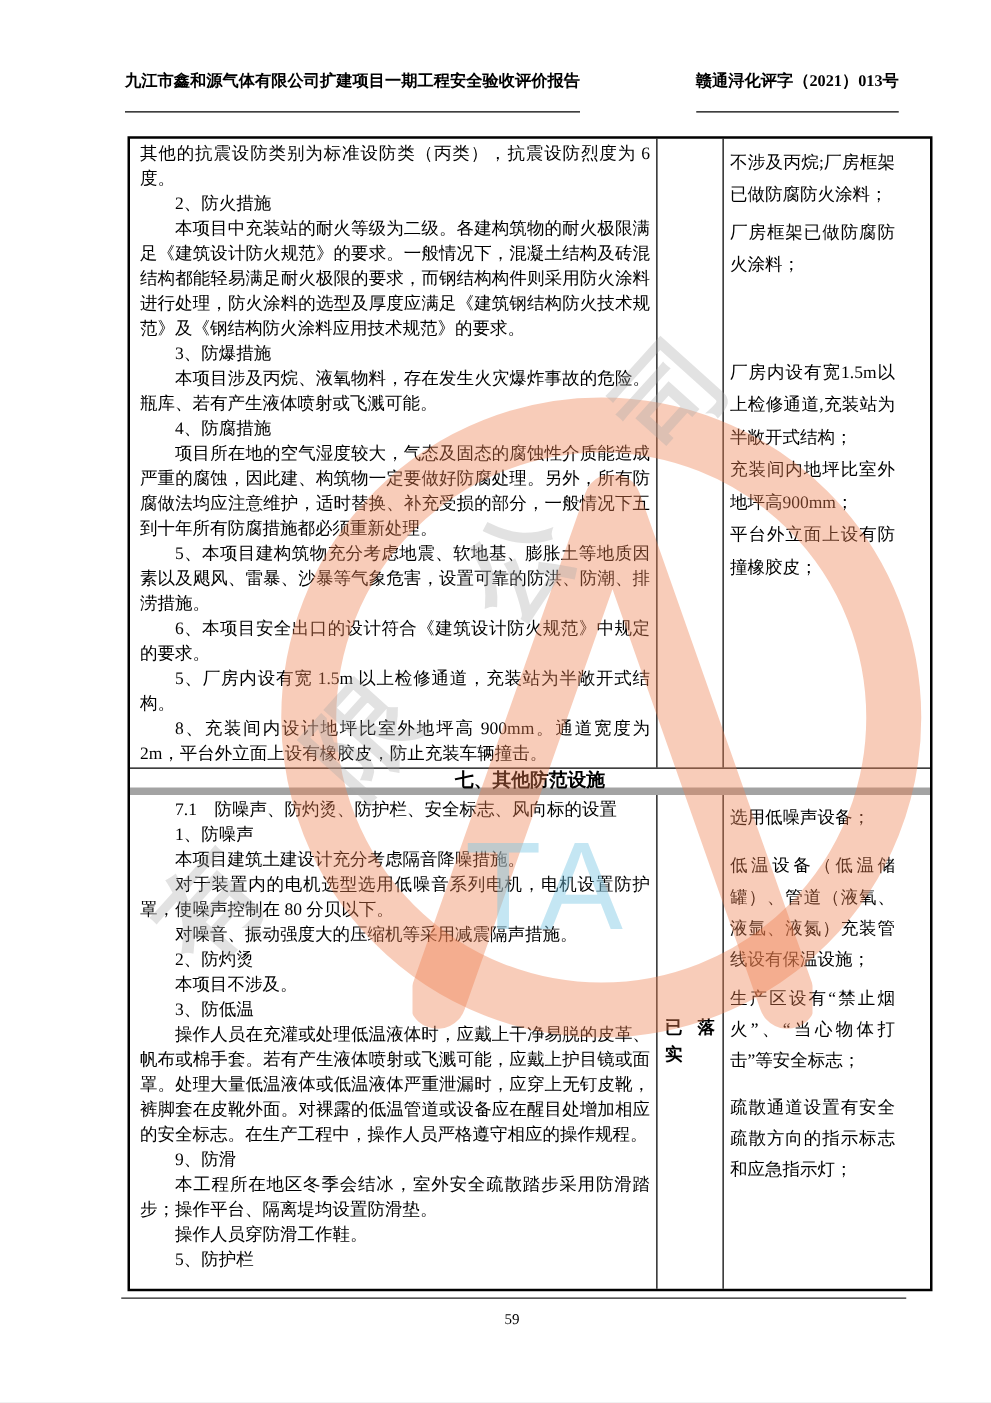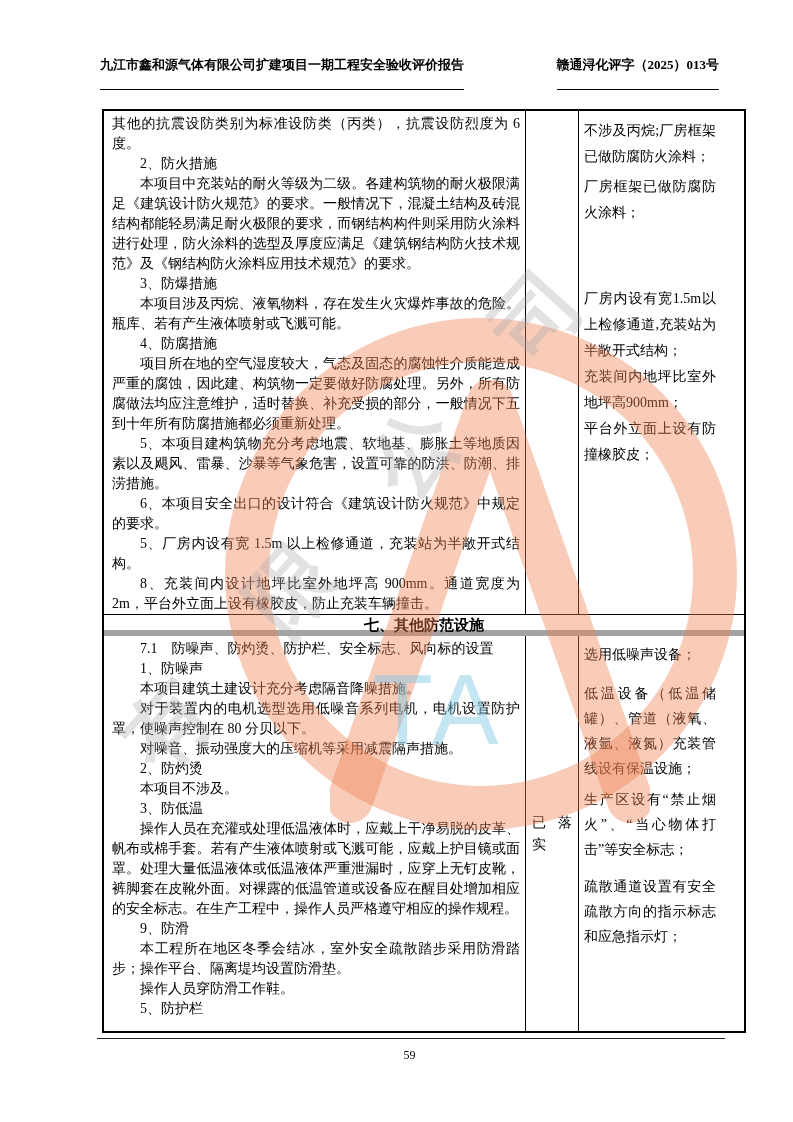--- a/index.html
+++ b/index.html
@@ -14,21 +14,21 @@
 
   
   .doc-table { position:absolute; left:102px; top:109px; width:644px; border:2px solid #000; background:transparent; }
   .trow { display:flex; }
   .row1 { height:503px; }
   .row2 { height:395px; }
   .cell { overflow:hidden; }
   .c-main { width:421px; padding:3px 5px 0 8px; font-size:14px; line-height:20px;
             text-align:justify; text-justify:inter-ideograph; }
   .c-status { width:54px; border-left:1px solid #000; border-right:1px solid #000;
-              display:flex; align-items:center; justify-content:center; font-size:14px; }
+              display:flex; align-items:center; justify-content:center; font-size:14px;font-weight:bold; }
   .c-remark { width:141px; padding:6px 4px 0 5px; font-size:14px; line-height:25px;
               text-align:justify; text-justify:inter-ideograph; }
   .row1 .c-remark { line-height:26px; padding-top:7px; }
   .c-main p { text-indent:2em; }
   .c-main p.noindent { text-indent:0; }
   .sec-row { border-top:1px solid #000; border-bottom:6px solid #a3a3a3; height:22px;
              line-height:21px; text-align:center; font-weight:bold; font-size:15px; }
   .status-inner { display:inline-block; width:40px; text-align:justify; text-justify:inter-ideograph; line-height:22px; }
   .mt4 { margin-top:4px; } .mt126 { margin-top:60px; }
   .mt14 { margin-top:14px; } .mt6 { margin-top:6px; } .mt12 { margin-top:12px; }
@@ -48,21 +48,21 @@
            color:rgba(168,168,168,0.33); transform:rotate(-48deg); transform-origin:0 50%;
            white-space:nowrap; font-weight:bold; }
 </style>
 </head>
 <body>
 
 <div class="page">
 
   <div class="header">
     <span>九江市鑫和源气体有限公司扩建项目一期工程安全验收评价报告</span>
-    <span>赣通浔化评字（2025）013号</span>
+    <span>赣通浔化评字（2021）013号</span>
   </div>
 
   <div class="doc-table">
 
     <div class="trow row1">
       <div class="cell c-main">
         <p class="noindent">其他的抗震设防类别为标准设防类（丙类），抗震设防烈度为 6 度。</p>
         <p>2、防火措施</p>
         <p>本项目中充装站的耐火等级为二级。各建构筑物的耐火极限满足《建筑设计防火规范》的要求。一般情况下，混凝土结构及砖混结构都能轻易满足耐火极限的要求，而钢结构构件则采用防火涂料进行处理，防火涂料的选型及厚度应满足《建筑钢结构防火技术规范》及《钢结构防火涂料应用技术规范》的要求。</p>
         <p>3、防爆措施</p>

